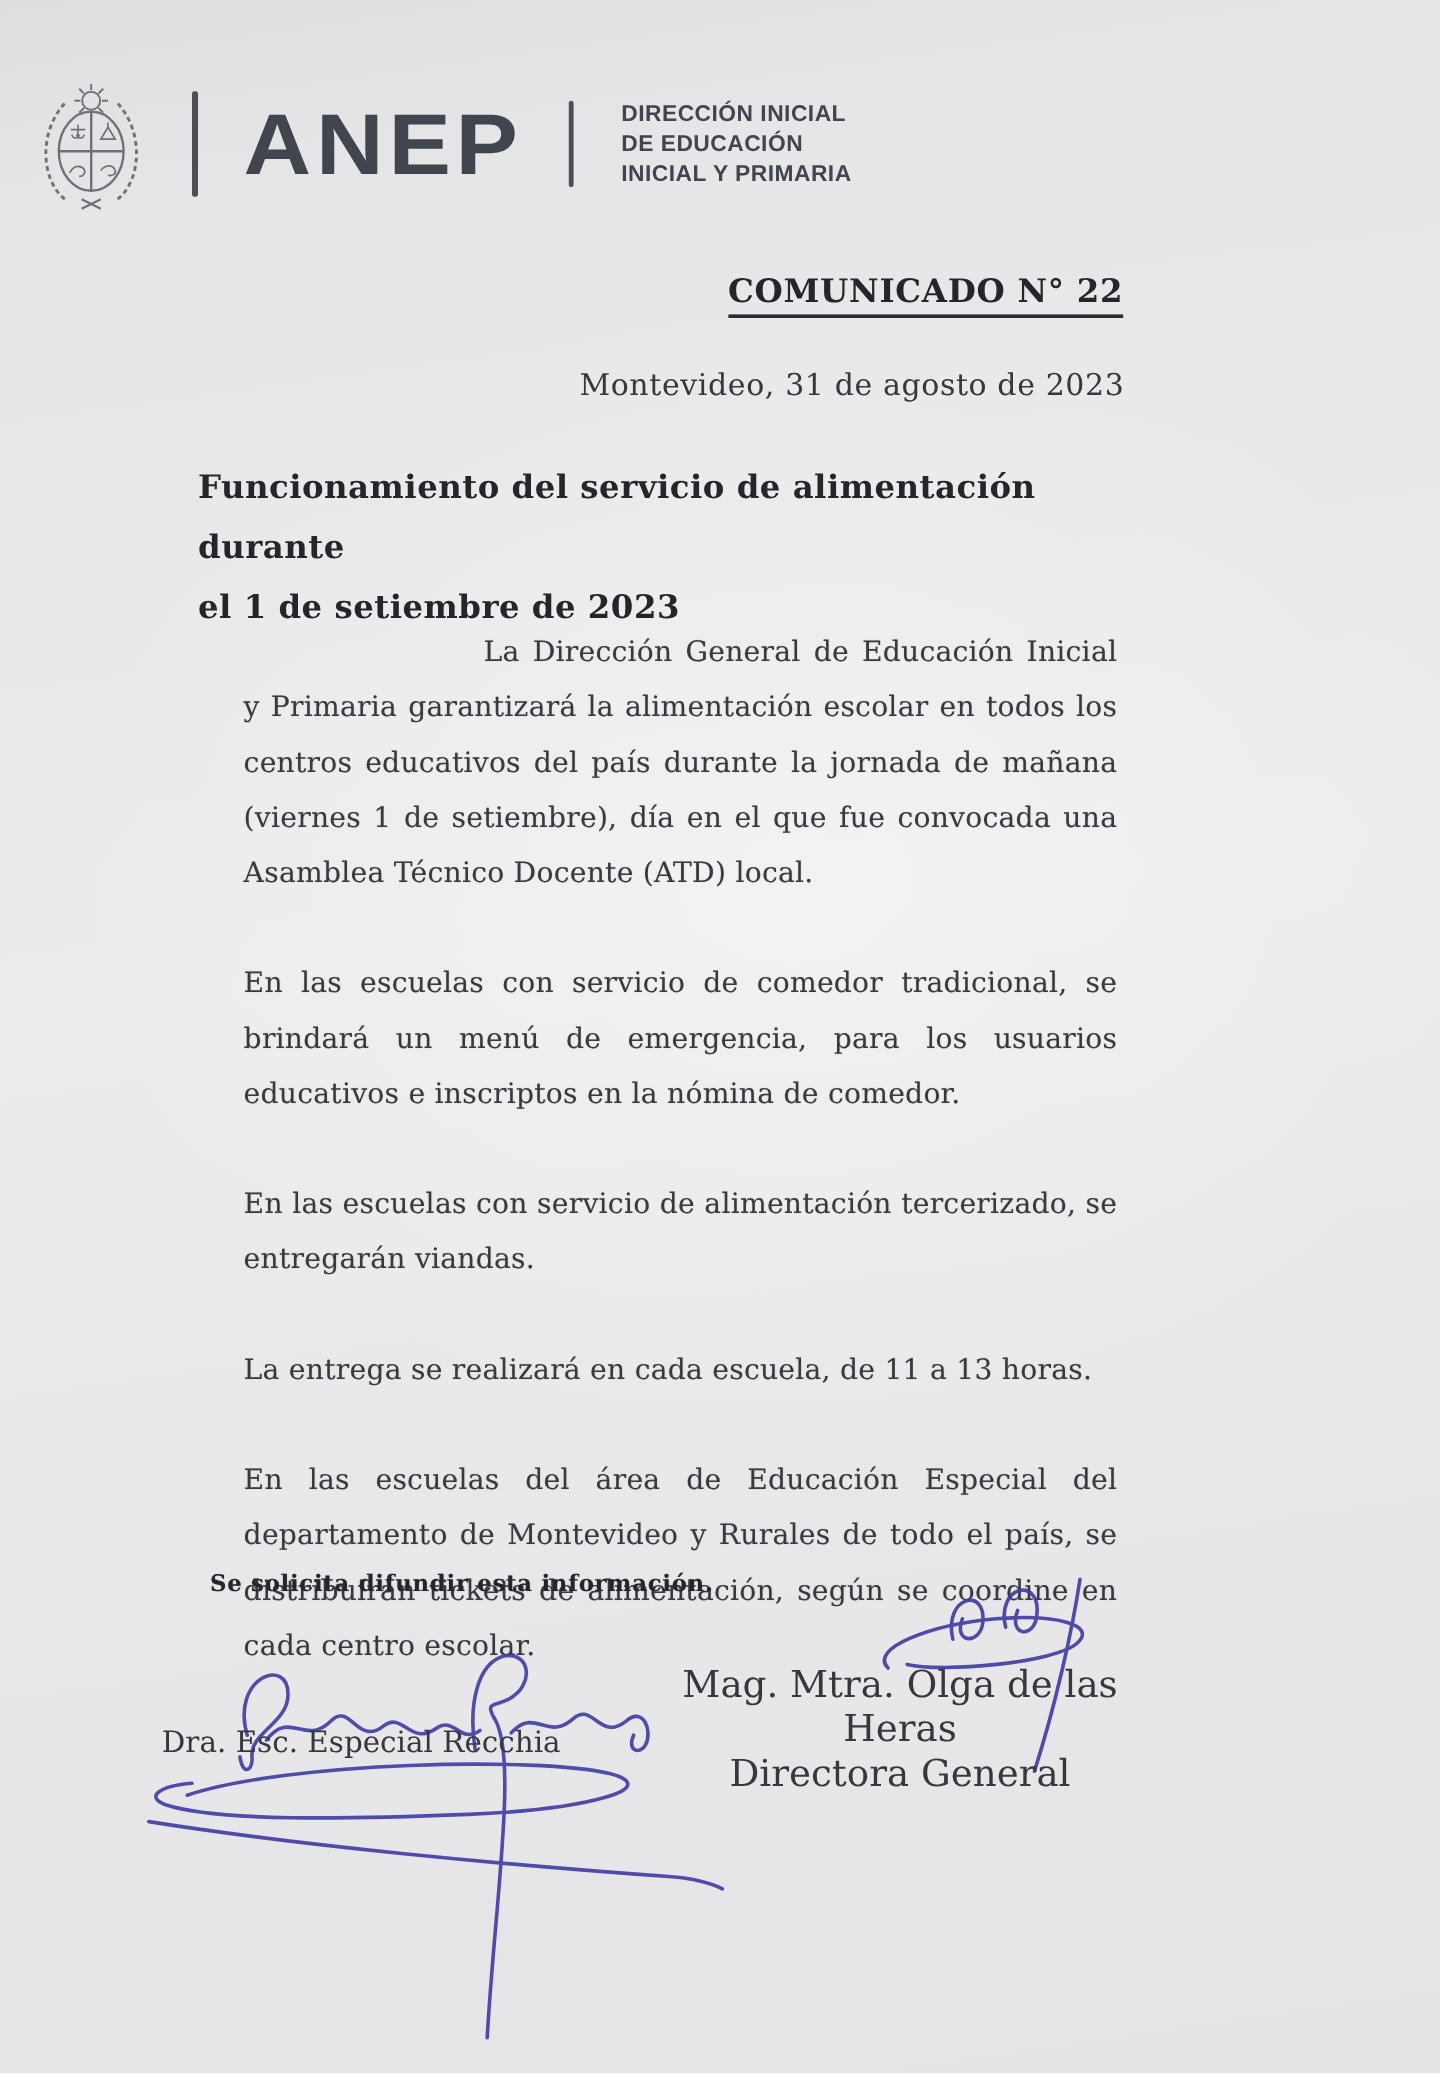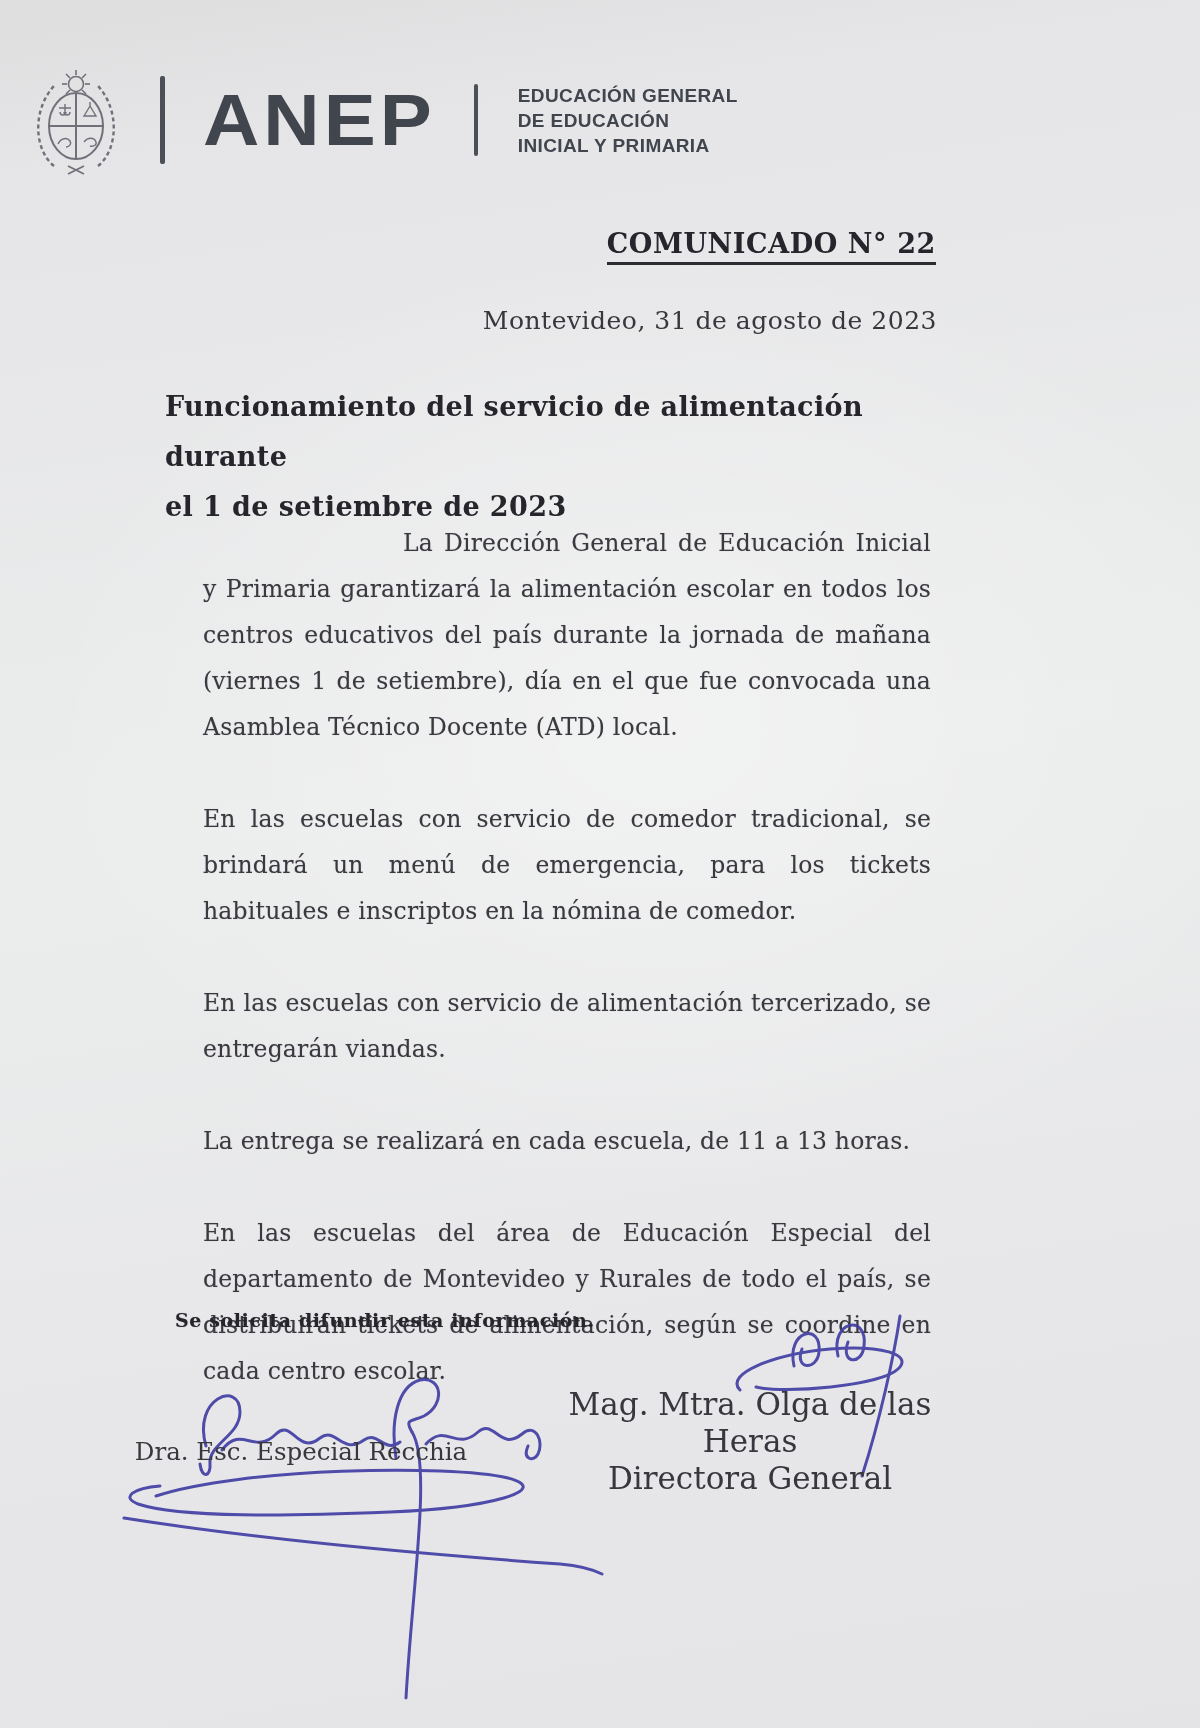--- a/index.html
+++ b/index.html
@@ -115,38 +115,38 @@
       </g>
 
       <g stroke-width="1.8">
         <path d="M42 104 l16 8 M58 104 l-16 8"></path>
       </g>
     </svg>
     <div class="logo-bar"></div>
     <div class="anep-word">ANEP</div>
     <div class="logo-bar2"></div>
     <div class="org-lines">
-      <div>EDUCACIÓN GENERAL</div>
+      <div>DIRECCIÓN INICIAL</div>
       <div>DE EDUCACIÓN</div>
       <div>INICIAL Y PRIMARIA</div>
     </div>
   </div>
 
   <div class="communique">COMUNICADO N° 22</div>
 
   <div class="dateline">Montevideo, 31 de agosto de 2023</div>
 
   <div class="doc-title">
     <div>Funcionamiento del servicio de alimentación durante</div>
     <div>el 1 de setiembre de 2023</div>
   </div>
 
   <div class="body-text">
     <p class="indent">La Dirección General de Educación Inicial y Primaria garantizará la alimentación escolar en todos los centros educativos del país durante la jornada de mañana (viernes 1 de setiembre), día en el que fue convocada una Asamblea Técnico Docente (ATD) local.</p>
-    <p>En las escuelas con servicio de comedor tradicional, se brindará un menú de emergencia, para los tickets habituales e inscriptos en la nómina de comedor.</p>
+    <p>En las escuelas con servicio de comedor tradicional, se brindará un menú de emergencia, para los usuarios educativos e inscriptos en la nómina de comedor.</p>
     <p>En las escuelas con servicio de alimentación tercerizado, se entregarán viandas.</p>
     <p>La entrega se realizará en cada escuela, de 11 a 13 horas.</p>
     <p>En las escuelas del área de Educación Especial del departamento de Montevideo y Rurales de todo el país, se distribuirán tickets de alimentación, según se coordine en cada centro escolar.</p>
   </div>
 
   <div class="closing">Se solicita difundir esta información.</div>
 
   <svg class="sig-svg" style="top:1308px; left:722px; width:220px; height:180px;" viewBox="0 0 220 180" aria-hidden="true">
     <g stroke="#3f3ca3" stroke-width="3" opacity="0.9">
       <path d="M18 82 C 2 66, 52 46, 108 41 C 158 37, 192 46, 176 61 C 158 78, 62 86, 34 79"></path>

